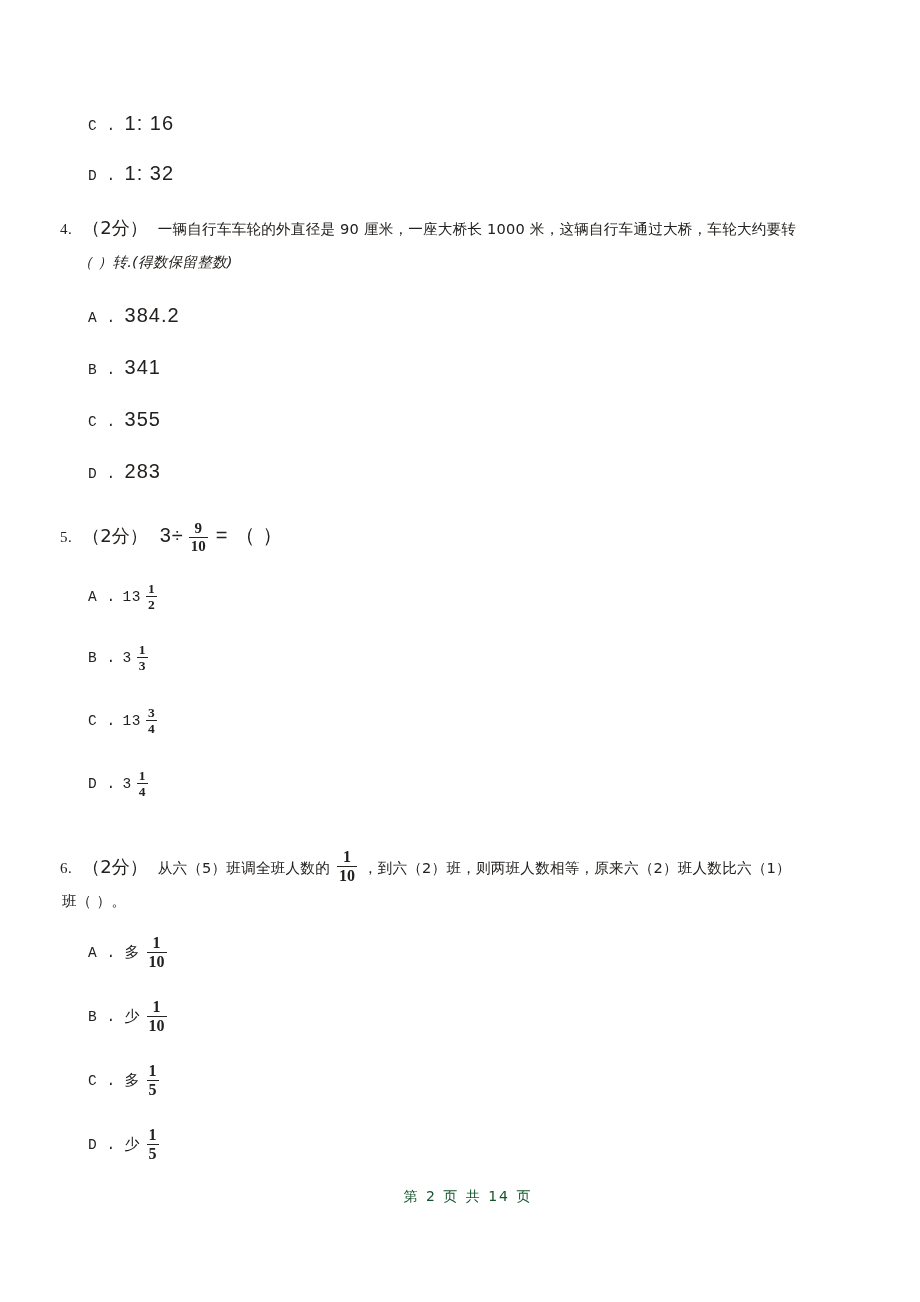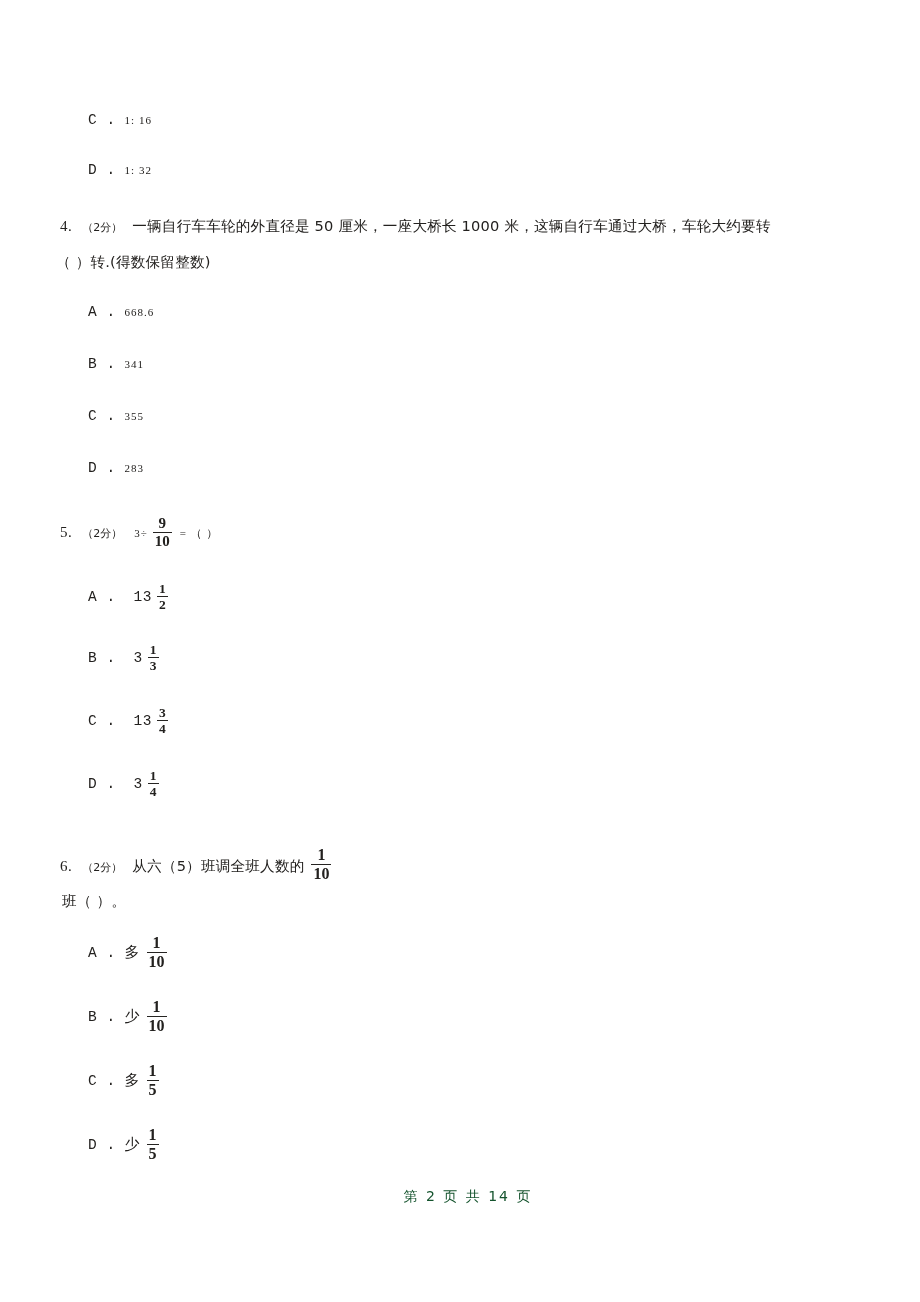--- a/index.html
+++ b/index.html
@@ -32,34 +32,34 @@
     color: #23211f;
     display: flex;
     align-items: baseline;
   }
   .opt-letter {
     font-family: "Liberation Mono", "DejaVu Sans Mono", monospace;
     font-size: 14.5px;
     letter-spacing: 0.5px;
   }
   .opt-val {
-    font-family: Liberation Serif, serif;
-    font-size: 11px;
+    font-family: Liberation Sans, sans-serif;
+    font-size: 20px;
     letter-spacing: 1px;
     margin-left: 9px;
   }
   .opt-cn {
     font-family: "DejaVu Sans", sans-serif;
     font-size: 15px;
     margin-left: 9px;
   }
   .opt-num {
     font-family: "Liberation Mono", "DejaVu Sans Mono", monospace;
     font-size: 14.5px;
-    margin-left: 18px;
+    margin-left: 7px;
     letter-spacing: 0.5px;
   }
 
   
   .qline {
     position: absolute;
     font-family: "DejaVu Sans", sans-serif;
     font-size: 14.6px;
     line-height: 1.0;
     color: #23211f;
@@ -67,21 +67,21 @@
     display: flex;
     align-items: baseline;
   }
   .qnum {
     font-family: "Liberation Serif", serif;
     font-size: 15px;
     letter-spacing: 0.5px;
   }
   .qmark {
     font-family: "DejaVu Sans", sans-serif;
-    font-size: 11px;
+    font-size: 18px;
     margin-left: 10px;
   }
   .qtext {
     margin-left: 10px;
     letter-spacing: 0.2px;
   }
   .qtext-tight { margin-left: 4px; letter-spacing: 0.2px; }
 
   
   .frac {
@@ -160,29 +160,29 @@
     <span class="opt-val">1: 16</span>
   </div>
   <div class="optline" style="top:163px;">
     <span class="opt-letter">D .</span>
     <span class="opt-val">1: 32</span>
   </div>
 
   <div class="qline" style="top:219px; left:60px;">
     <span class="qnum">4.</span>
     <span class="qmark">（2分）</span>
-    <span class="qtext">一辆自行车车轮的外直径是 50 厘米，一座大桥长 1000 米，这辆自行车通过大桥，车轮大约要转</span>
-  </div>
-  <div class="qline" style="top:255px; left:52px;">
+    <span class="qtext">一辆自行车车轮的外直径是 90 厘米，一座大桥长 1000 米，这辆自行车通过大桥，车轮大约要转</span>
+  </div>
+  <div class="qline" style="top:255px; left:74px;font-style:italic;">
     <span class="qtext-tight">（      ）转.(得数保留整数)</span>
   </div>
 
   <div class="optline" style="top:305px;">
     <span class="opt-letter">A .</span>
-    <span class="opt-val">668.6</span>
+    <span class="opt-val">384.2</span>
   </div>
   <div class="optline" style="top:357px;">
     <span class="opt-letter">B .</span>
     <span class="opt-val">341</span>
   </div>
   <div class="optline" style="top:409px;">
     <span class="opt-letter">C .</span>
     <span class="opt-val">355</span>
   </div>
   <div class="optline" style="top:461px;">
@@ -235,20 +235,21 @@
   </div>
 
   <div class="qline" style="top:858px; left:60px;">
     <span class="qnum">6.</span>
     <span class="qmark">（2分）</span>
     <span class="qtext">从六（5）班调全班人数的</span>
     <span class="bigfrac" style="top:-11px;">
       <span class="num">1</span>
       <span class="den">10</span>
     </span>
+    <span class="qtext-tight" style="margin-left:6px;">，到六（2）班，则两班人数相等，原来六（2）班人数比六（1）</span>
   </div>
   <div class="qline" style="top:894px; left:58px;">
     <span class="qtext-tight">班（      ）。</span>
   </div>
 
   <div class="optline" style="top:944px;">
     <span class="opt-letter">A .</span>
     <span class="opt-cn">多</span>
     <span class="bigfrac">
       <span class="num">1</span>

